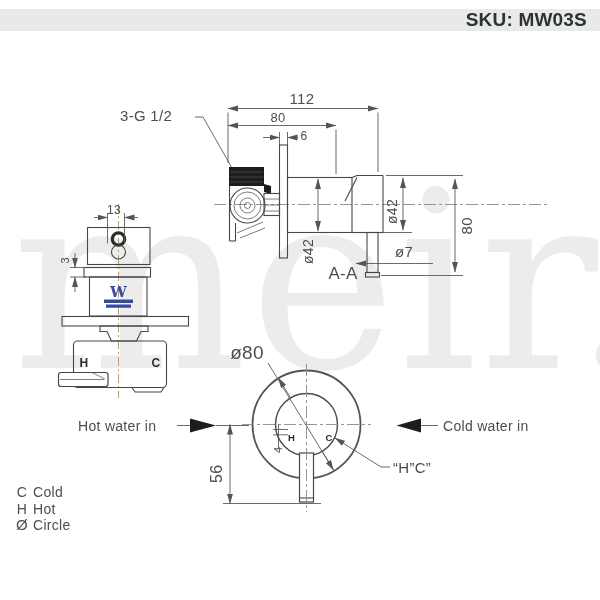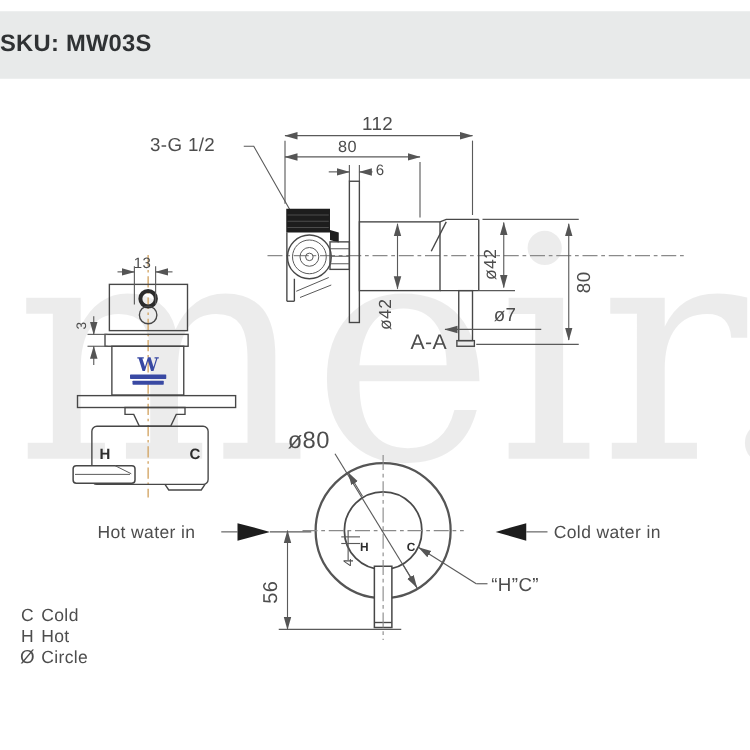--- a/index.html
+++ b/index.html
@@ -1,22 +1,22 @@
 <!DOCTYPE html>
 <html><head>
 <meta charset="utf-8">
 <style>
   html,body{margin:0;padding:0;}
   body{
     width:600px;height:600px;position:relative;overflow:hidden;
     background:#ffffff;font-family:"Liberation Sans",sans-serif;
   }
   .header-bar{
-    position:absolute;top:9px;left:0;width:600px;height:54px;
-    background:#e8eaea;display:flex;align-items:center;justify-content:flex-start;
+    position:absolute;top:9px;left:0;width:600px;height:22px;
+    background:#e8eaea;display:flex;align-items:center;justify-content:flex-end;
   }
   .header-bar .sku{
     font-weight:bold;font-size:19px;color:#2f3234;padding-right:13px;letter-spacing:.2px;
   }
   .watermark{
     position:absolute;left:12px;top:158px;width:600px;
     font-family:"DejaVu Serif",serif;font-size:248px;line-height:1;
     color:rgba(0,0,0,0.075);letter-spacing:2px;white-space:nowrap;pointer-events:none;
   }
   svg.drawing{position:absolute;left:0;top:0;}

